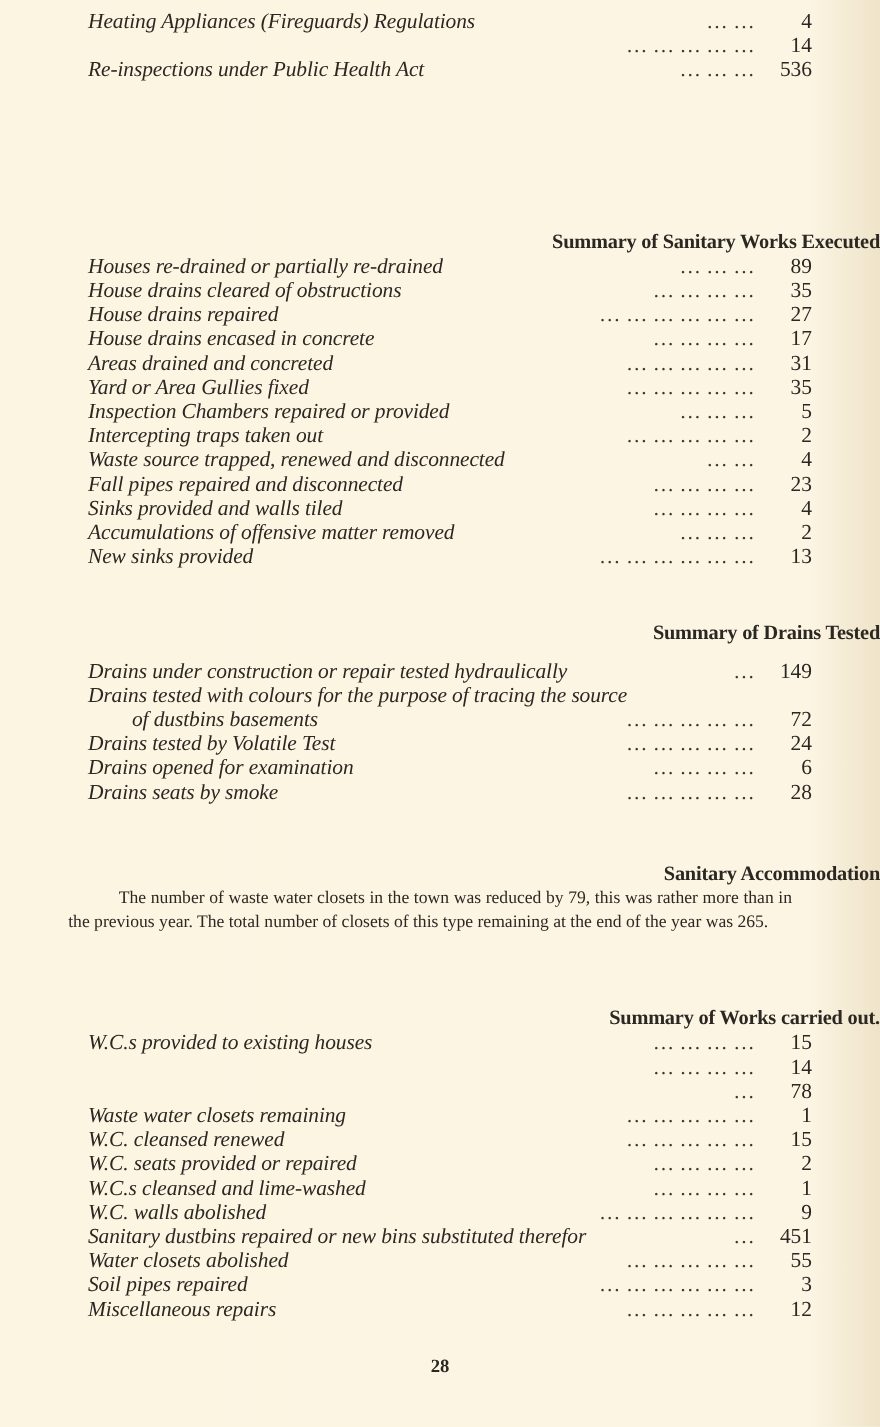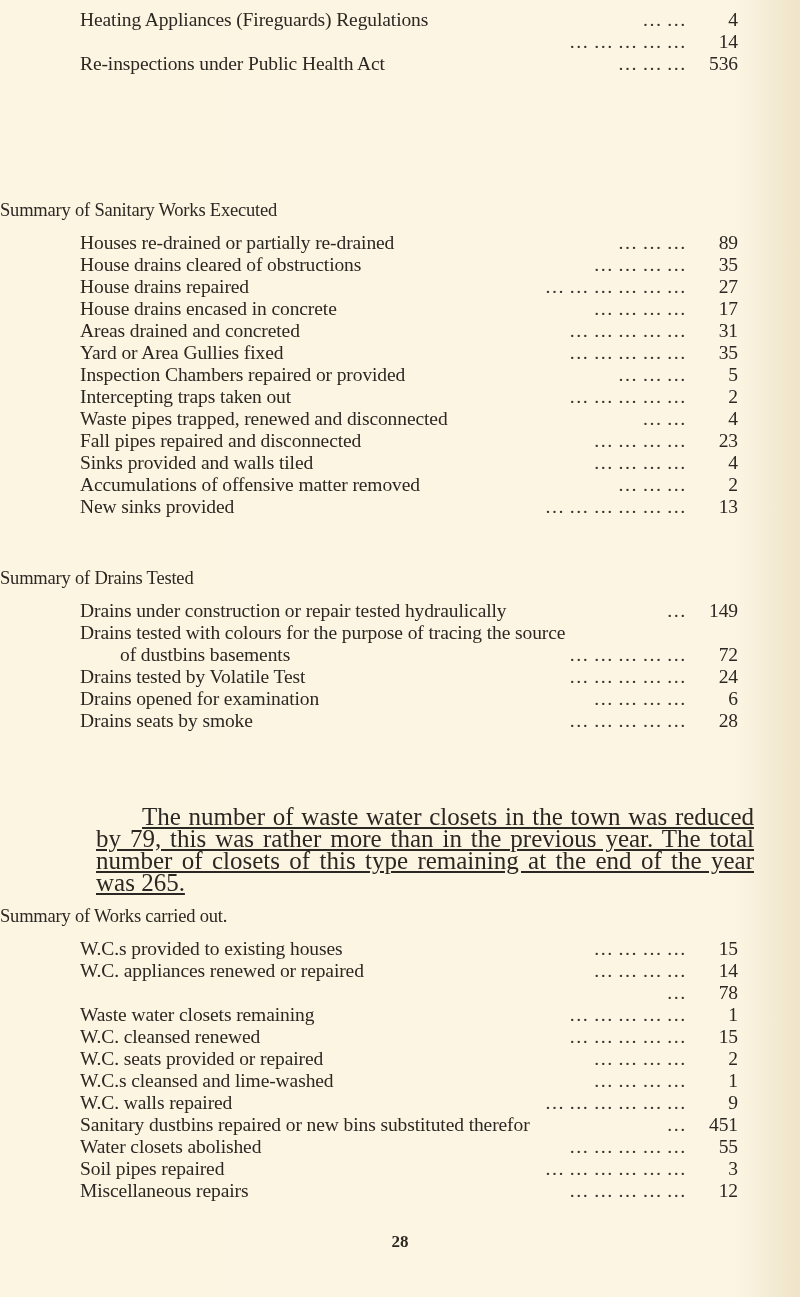--- a/index.html
+++ b/index.html
@@ -10,32 +10,32 @@
     font-family: "Liberation Serif", "DejaVu Serif", serif;
     color: #2b2722;
     position: relative;
   }
   .page { position: absolute; left: 0; top: 0; width: 800px; height: 1297px; }
   .block { position: absolute; left: 80px; width: 658px; }
   .row {
     display: flex; align-items: baseline; height: 22px; line-height: 22px;
     font-size: 19.5px; letter-spacing: -0.1px; white-space: nowrap;
   }
-  .row .label { flex: 0 0 auto; }
+  .row .label { flex: 0 0 auto; font-style: italic; }
   .row .dots { flex: 1 1 auto; text-align: right; overflow: hidden; color: #3a352e; letter-spacing: 0; padding-right: 8px; }
   .row .val { flex: 0 0 44px; text-align: right; }
   .row.cont .label { padding-left: 40px; }
   .row.full .label { flex: 1 1 auto; }
   .heading {
-    position: absolute; left: 0; width: 800px; text-align: left;
-    font-size: 18.5px; font-weight: normal; letter-spacing: -0.2px; color: #2b2722;
+    position: absolute; left: 0; width: 800px; text-align: right;
+    font-size: 18.5px; font-weight: bold; letter-spacing: -0.2px; color: #2b2722; margin-top: 10px;
   }
   .para {
-    position: absolute; left: 96px; width: 658px;
-    font-size: 25px; line-height: 22px; text-align: justify; text-align-last: left; text-decoration: underline;
+    position: absolute; left: 62px; width: 658px;
+    font-size: 16px; line-height: 22px; text-align: justify; text-align-last: left;
   }
   .para p { margin: 0; text-indent: 46px; }
   .pagenum {
     position: absolute; left: 0; width: 800px; text-align: center; top: 1232px;
     font-size: 17px; font-weight: bold;
   }
 </style>
 </head>
 <body>
 
@@ -94,21 +94,21 @@
         <span class="label">Inspection Chambers repaired or provided</span>
         <span class="dots">…   …   …</span>
         <span class="val">5</span>
       </div>
       <div class="row">
         <span class="label">Intercepting traps taken out</span>
         <span class="dots">…   …   …   …   …</span>
         <span class="val">2</span>
       </div>
       <div class="row">
-        <span class="label">Waste pipes trapped, renewed and disconnected</span>
+        <span class="label">Waste source trapped, renewed and disconnected</span>
         <span class="dots">…   …</span>
         <span class="val">4</span>
       </div>
       <div class="row">
         <span class="label">Fall pipes repaired and disconnected</span>
         <span class="dots">…   …   …   …</span>
         <span class="val">23</span>
       </div>
       <div class="row">
         <span class="label">Sinks provided and walls tiled</span>
@@ -120,21 +120,21 @@
         <span class="dots">…   …   …</span>
         <span class="val">2</span>
       </div>
       <div class="row">
         <span class="label">New sinks provided</span>
         <span class="dots">…   …   …   …   …   …</span>
         <span class="val">13</span>
       </div>
     </div>
 
-  <div class="heading" style="top:568px">Summary of Drains Tested</div>
+  <div class="heading" style="top:556px">Summary of Drains Tested</div>
   <div class="block" id="drains-tested-list" style="top:600px">
       <div class="row">
         <span class="label">Drains under construction or repair tested hydraulically</span>
         <span class="dots">…</span>
         <span class="val">149</span>
       </div>
       <div class="row full">
         <span class="label">Drains tested with colours for the purpose of tracing the source</span>
         <span class="dots"></span>
         <span class="val"></span>
@@ -154,33 +154,33 @@
         <span class="dots">…   …   …   …</span>
         <span class="val">6</span>
       </div>
       <div class="row">
         <span class="label">Drains seats by smoke</span>
         <span class="dots">…   …   …   …   …</span>
         <span class="val">28</span>
       </div>
     </div>
 
+  <div class="heading" style="top:775px">Sanitary Accommodation</div>
   <div class="para" style="top:806px">
     <p>The number of waste water closets in the town was reduced by 79, this was rather more than in the previous year.  The total number of closets of this type remaining at the end of the year was 265.</p>
   </div>
 
   <div class="heading" style="top:906px">Summary of Works carried out.</div>
   <div class="block" id="works-list" style="top:938px">
       <div class="row">
         <span class="label">W.C.s provided to existing houses</span>
         <span class="dots">…   …   …   …</span>
         <span class="val">15</span>
       </div>
       <div class="row">
-        <span class="label">W.C. appliances renewed or repaired</span>
         <span class="dots">…   …   …   …</span>
         <span class="val">14</span>
       </div>
       <div class="row">
         <span class="dots">…</span>
         <span class="val">78</span>
       </div>
       <div class="row">
         <span class="label">Waste water closets remaining</span>
         <span class="dots">…   …   …   …   …</span>
@@ -195,21 +195,21 @@
         <span class="label">W.C. seats provided or repaired</span>
         <span class="dots">…   …   …   …</span>
         <span class="val">2</span>
       </div>
       <div class="row">
         <span class="label">W.C.s cleansed and lime-washed</span>
         <span class="dots">…   …   …   …</span>
         <span class="val">1</span>
       </div>
       <div class="row">
-        <span class="label">W.C. walls repaired</span>
+        <span class="label">W.C. walls abolished</span>
         <span class="dots">…   …   …   …   …   …</span>
         <span class="val">9</span>
       </div>
       <div class="row">
         <span class="label">Sanitary dustbins repaired or new bins substituted therefor</span>
         <span class="dots">…</span>
         <span class="val">451</span>
       </div>
       <div class="row">
         <span class="label">Water closets abolished</span>

